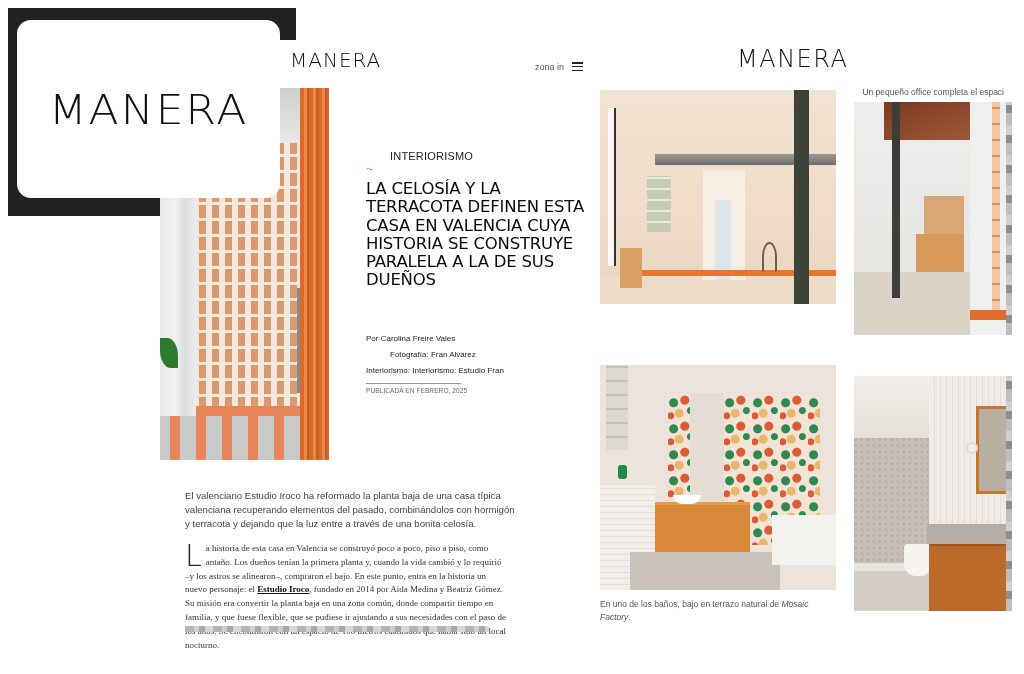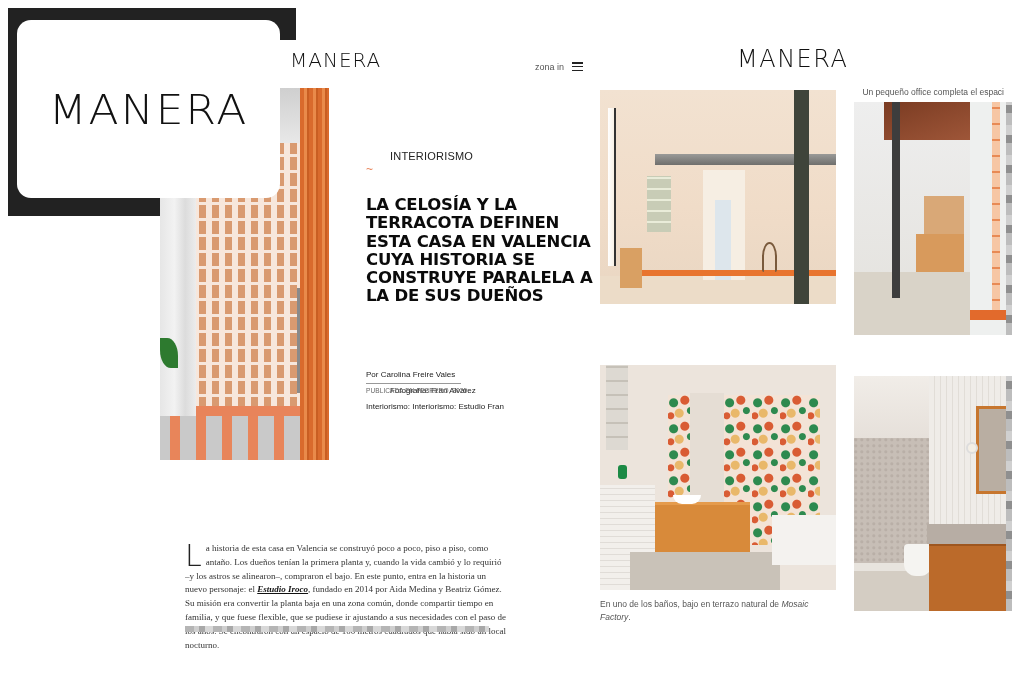--- a/index.html
+++ b/index.html
@@ -32,32 +32,32 @@
   .hero-lattice-base { position: absolute; left: 36px; top: 318px; width: 104px; height: 10px; background: #e8845a; }
   .hero-floor { position: absolute; left: 0; top: 328px; width: 169px; height: 44px; background-color: #c9c9c9;
      background-image: repeating-linear-gradient(90deg, transparent 0 10px, #e8855a 10px 20px, transparent 20px 26px);
      background-size: 26px 14px; background-repeat: repeat; }
   .hero-door { position: absolute; left: 140px; top: 0; width: 29px; height: 100%; background: repeating-linear-gradient(90deg,#d96a2c 0 4px,#e98a4a 4px 7px,#c95e22 7px 9px); }
   .hero-handle { position: absolute; left: 137px; top: 200px; width: 3px; height: 105px; background: #8a8a8a; }
   .hero-top { position: absolute; left: 36px; top: 0; width: 104px; height: 55px; background: linear-gradient(#cfcfcf,#e8e8e8); }
 
   .kicker { position: absolute; left: 206px; top: 110px; font-size: 11px; color: #222; letter-spacing: 0.2px; padding-left: 24px; }
   .tilde { position: absolute; left: 206px; top: 122px; font-size: 12px; color: #e8845a; }
-  .headline { position: absolute; left: 206px; top: 156px; width: 232px; font-family: "DejaVu Sans", sans-serif; font-weight: 700; font-size: 16.5px; line-height: 18.3px; color: #0b0b0b; text-transform: uppercase; letter-spacing: -0.2px; }
-  .byline { position: absolute; left: 206px; font-size: 8px; color: #222; margin-top: 36px; }
+  .headline { position: absolute; left: 206px; top: 140px; width: 232px; font-family: "DejaVu Sans", sans-serif; font-weight: 400; font-size: 16.5px; line-height: 18.3px; color: #0b0b0b; text-transform: uppercase; letter-spacing: -0.2px; }
+  .byline { position: absolute; left: 206px; font-size: 8px; color: #222; }
   .byline.by { top: 294px; }
   .byline.photo { top: 310px; }
   .byline.interior { top: 326px; }
   .pub-rule { position: absolute; left: 206px; top: 343px; width: 95px; height: 1px; background: #999; }
   .pub-date { position: absolute; left: 206px; top: 347px; font-size: 6.5px; color: #666; letter-spacing: 0.1px; }
 
   .lead { position: absolute; left: 25px; top: 449px; width: 335px; font-size: 9.6px; line-height: 14.2px; color: #444; }
   .body-text { position: absolute; left: 25px; top: 502px; width: 322px; font-family: "Liberation Serif", serif; font-size: 9px; line-height: 13.8px; color: #333; }
   .dropcap { float: left; font-family: "DejaVu Sans", sans-serif; font-weight: 300; font-size: 30px; line-height: 24px; margin-right: 4px; margin-top: 2px; color: #222; }
-  .studio-link { font-style: italic; font-weight: bold; text-decoration: underline; color: #111; }
+  .studio-link { font-weight: bold; text-decoration: underline; color: #111; }
   .fade-bar { position: absolute; left: 25px; top: 586px; width: 304px; height: 6px; background: repeating-linear-gradient(90deg,#b5b5b5 0 9px,#cfcfcf 9px 14px,#a8a8a8 14px 20px,#d8d8d8 20px 28px); }
 
   
   .page-right { position: absolute; left: 595px; top: 40px; width: 429px; height: 634px; background: #fff; }
   .right-header .wordmark { position: absolute; left: 142px; top: 5px; font-size: 24px; letter-spacing: 1.5px; }
   .caption-top { position: absolute; left: 259px; top: 47px; width: 150px; font-size: 8.5px; color: #555; white-space: nowrap; overflow: hidden; text-align: right; }
 
   .photo { position: absolute; overflow: hidden; padding-left: 24px; }
   .p1 { left: 5px; top: 50px; width: 236px; height: 214px; background: linear-gradient(#f2e2d1 0%, #f0dcc8 55%, #e9d6c2 100%); }
   .p1 .duct { position: absolute; left: 55px; top: 64px; width: 181px; height: 11px; background: linear-gradient(#9a9a98,#6f6f6d); }
@@ -151,20 +151,21 @@
 
   <span class="kicker">INTERIORISMO</span>
   <span class="tilde">~</span>
   <h1 class="headline">LA CELOSÍA Y LA TERRACOTA DEFINEN ESTA CASA EN VALENCIA CUYA HISTORIA SE CONSTRUYE PARALELA A LA DE SUS DUEÑOS</h1>
   <span class="byline by">Por Carolina Freire Vales</span>
   <span class="byline photo">Fotografía: Fran Alvarez</span>
   <span class="byline interior">Interiorismo: Interiorismo: Estudio Fran</span>
   <div class="pub-rule"></div>
   <span class="pub-date">PUBLICADA EN FEBRERO, 2025</span>
 
+  <p class="lead">El valenciano Estudio Iroco ha reformado la planta baja de una casa típica valenciana recuperando elementos del pasado, combinándolos con hormigón y terracota y dejando que la luz entre a través de una bonita celosía.</p>
   <p class="body-text"><span class="dropcap">L</span><span>a historia de esta casa en Valencia se construyó poco a poco, piso a piso, como antaño. Los dueños tenían la primera planta y, cuando la vida cambió y lo requirió –y los astros se alinearon–, compraron el bajo. En este punto, entra en la historia un nuevo personaje: el </span><a class="studio-link">Estudio Iroco</a><span>, fundado en 2014 por Aida Medina y Beatriz Gómez. Su misión era convertir la planta baja en una zona común, donde compartir tiempo en familia, y que fuese flexible, que se pudiese ir ajustando a sus necesidades con el paso de los años. Se encontraron con un espacio de 100 metros cuadrados que había sido un local nocturno.</span></p>
   <div class="fade-bar"></div>
 </div>
 
 <div class="page-right">
   <div class="right-header">
     <span class="wordmark">MANERA</span>
   </div>
 
   <div class="photo p1" title="Pasillo con tubo de aire visto y viga de hierro">

